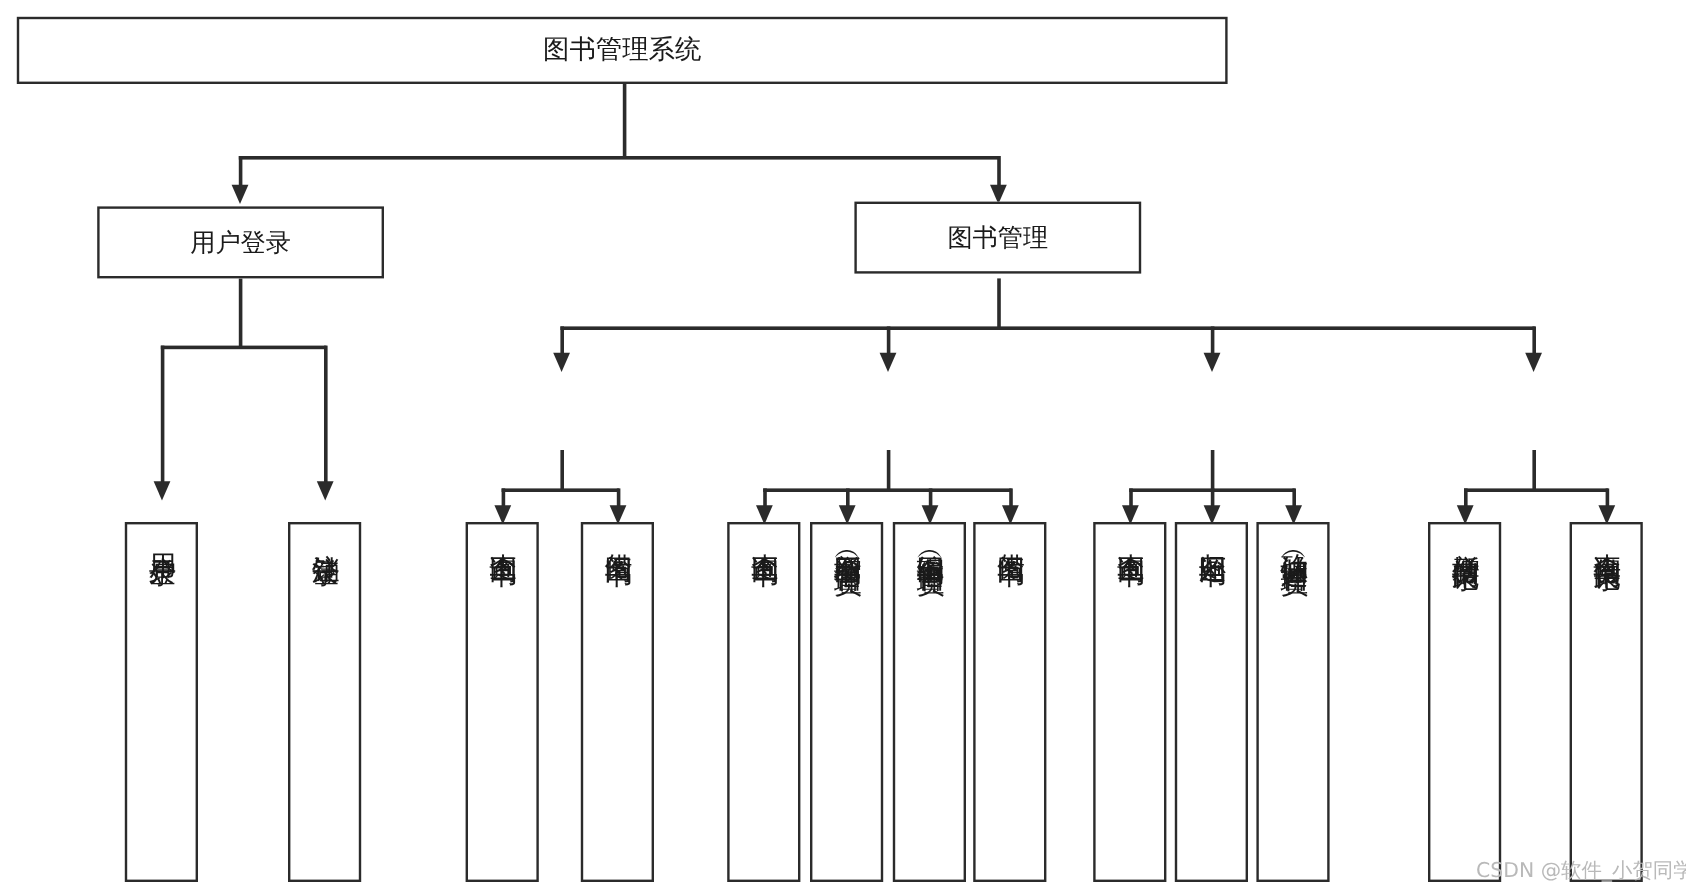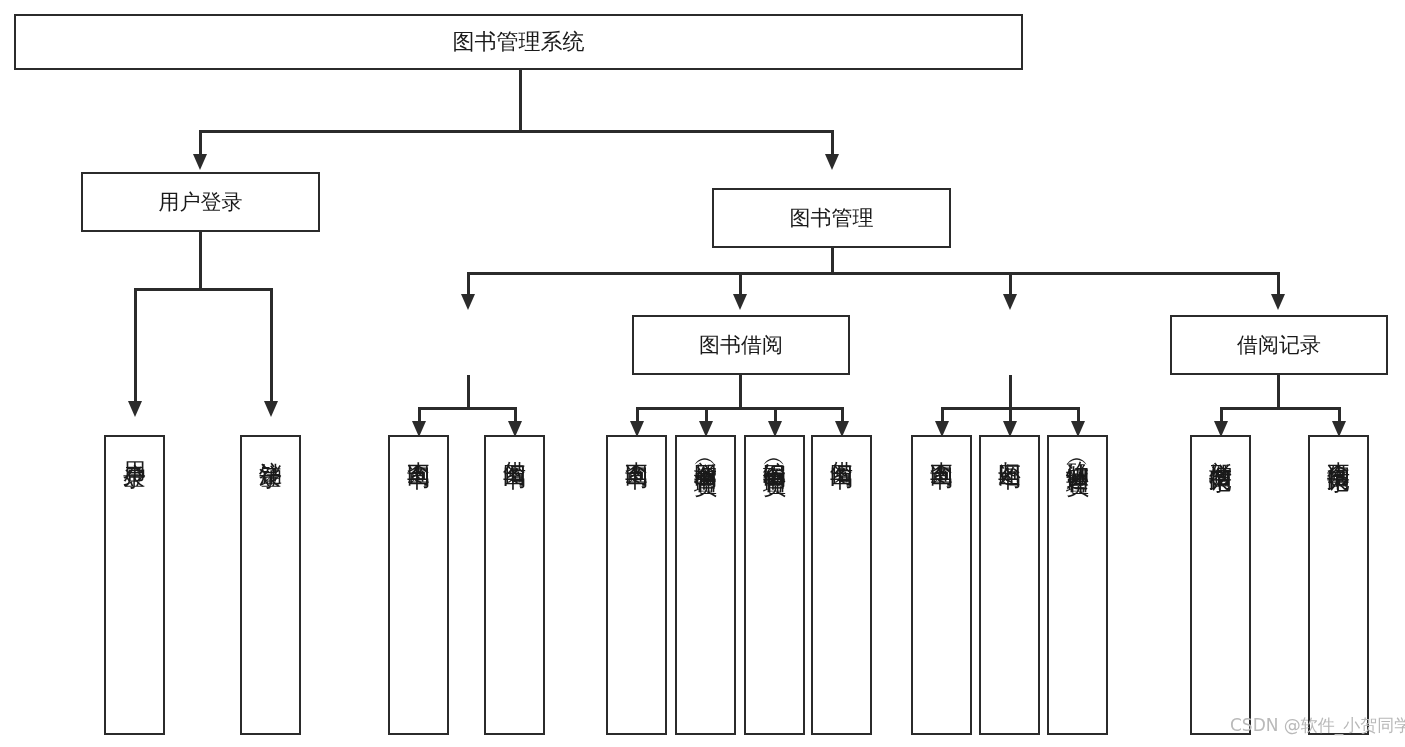--- a/index.html
+++ b/index.html
@@ -140,30 +140,24 @@
   <div class="arrow" style="left:1214px; top:421px;"></div>
   <div class="arrow" style="left:1332px; top:421px;"></div>
 
   <div class="node horiz root" style="left:14px; top:14px; width:1009px; height:56px;">
     <span class="label">图书管理系统</span>
   </div>
 
   <div class="node horiz" style="left:81px; top:172px; width:239px; height:60px;">
     <span class="label">用户登录</span>
   </div>
-  <div class="node horiz" style="left:712px; top:188px; width:239px; height:60px;">
+  <div class="node horiz" style="left:712px; top:168px; width:239px; height:60px;">
     <span class="label">图书管理</span>
   </div>
 
-  <div class="node horiz" style="left:632px; top:315px; width:218px; height:60px;">
-    <span class="label">图书借阅</span>
-  </div>
-  <div class="node horiz" style="left:1170px; top:315px; width:218px; height:60px;">
-    <span class="label">借阅记录</span>
-  </div>
 
   <div class="node vert" style="left:104px; top:435px; width:61px; height:300px;">
     <span class="label">用户登录</span>
   </div>
   <div class="node vert" style="left:240px; top:435px; width:61px; height:300px;">
     <span class="label">注销登录</span>
   </div>
 
   <div class="node vert" style="left:388px; top:435px; width:61px; height:300px;">
     <span class="label">查询图书</span>

